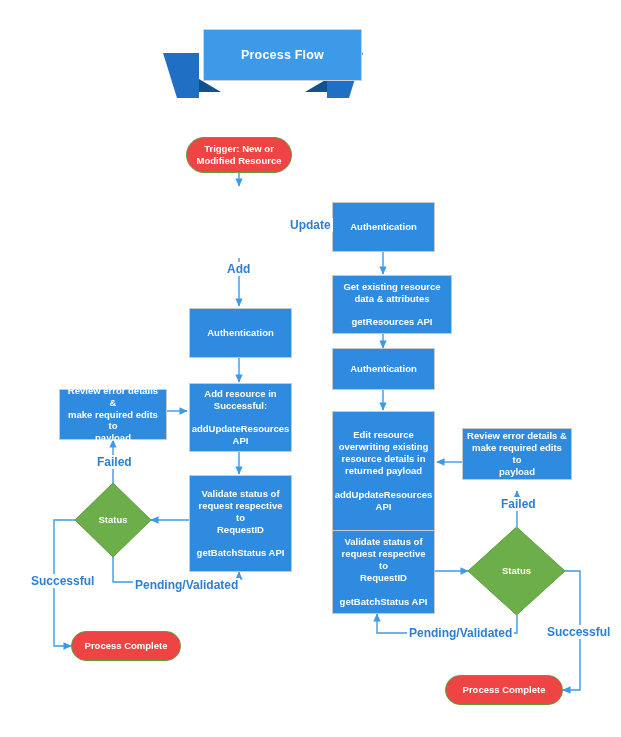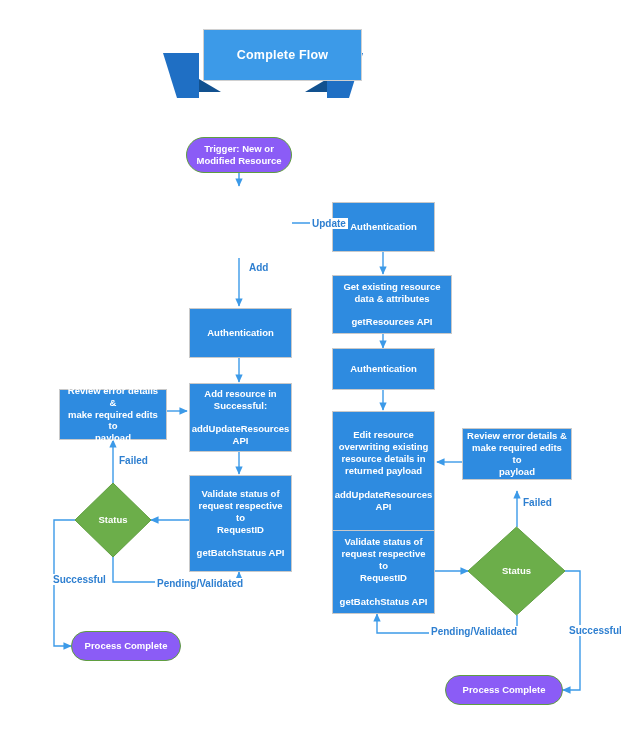--- a/index.html
+++ b/index.html
@@ -29,21 +29,21 @@
     line-height: 1.25;
     white-space: pre-line;
   }
   .box {
     background: #2E8BE0;
     border: 1px solid #c9c9c9;
     font-size: 9.5px;
     padding: 7px 4px;
   }
   .pill {
-    background: #8b5cf6;
+    background: #ef4444;
     border: 1px solid #5f9e40;
     border-radius: 999px;
     font-size: 9.5px;
     padding: 2px 6px;
   }
   .diamond-wrap {
     position: absolute;
   }
   .diamond-wrap svg {
     position: absolute;
@@ -65,25 +65,24 @@
     font-weight: bold;
     font-size: 9.5px;
     line-height: 1.25;
     white-space: pre-line;
     pointer-events: none;
   }
   .edge-label {
     position: absolute;
     color: #2E7FD0;
     font-weight: bold;
-    font-size: 10px;
+    font-size: 12px;
     background: #ffffff;
     padding: 0 2px;
     white-space: nowrap;
-    margin-left: 22px;
   }
   #banner {
     position: absolute;
     left: 163px;
     top: 26px;
     width: 200px;
     height: 72px;
   }
   #banner .banner-title {
     position: absolute;
@@ -112,21 +111,21 @@
 
 <div id="canvas">
 
   <div id="banner">
     <svg width="200" height="72">
       <polygon points="0,27 36,27 36,72 14,72" fill="#1F6FC4"></polygon>
       <polygon points="200,27 164,27 164,72 186,72" fill="#1F6FC4"></polygon>
       <polygon points="36,53 58,66 36,66" fill="#12518F"></polygon>
       <polygon points="164,53 142,66 164,66" fill="#12518F"></polygon>
     </svg>
-    <div class="banner-title">Complete Flow</div>
+    <div class="banner-title">Process Flow</div>
   </div>
 
   <svg id="edges" width="621" height="737">
     <defs>
       <marker id="ah" markerWidth="7" markerHeight="7" refX="5.4" refY="2.6" orient="auto">
         <polygon points="0,0 6,2.6 0,5.2" fill="#3C9AE8"></polygon>
       </marker>
     </defs>
     <g stroke="#3C9AE8" stroke-width="1.4" fill="none">
 

